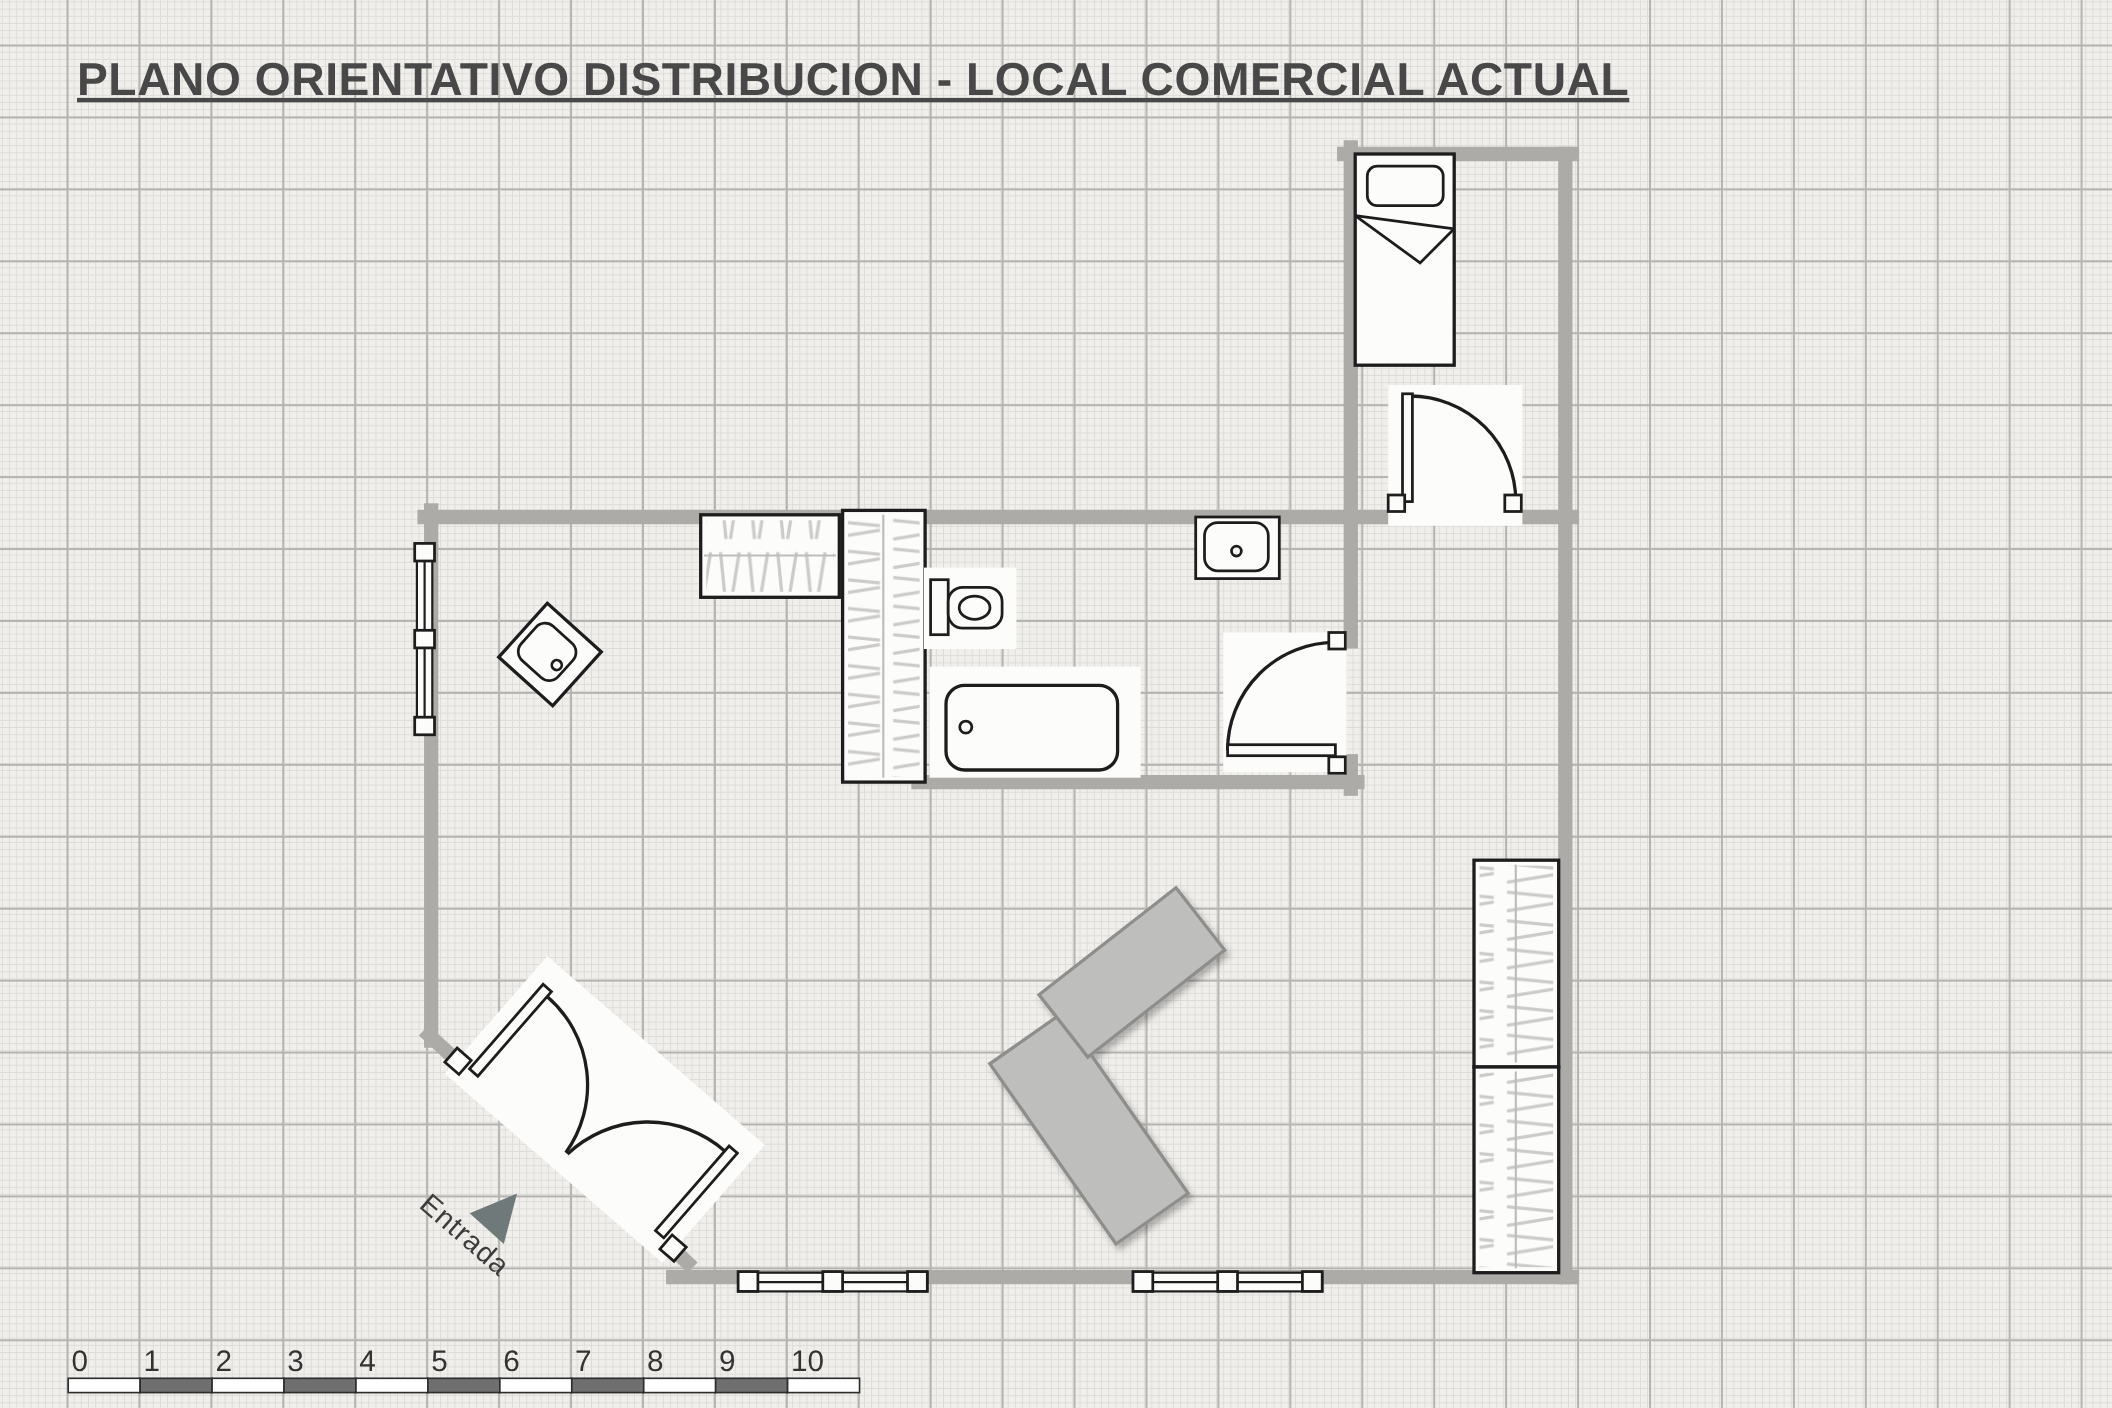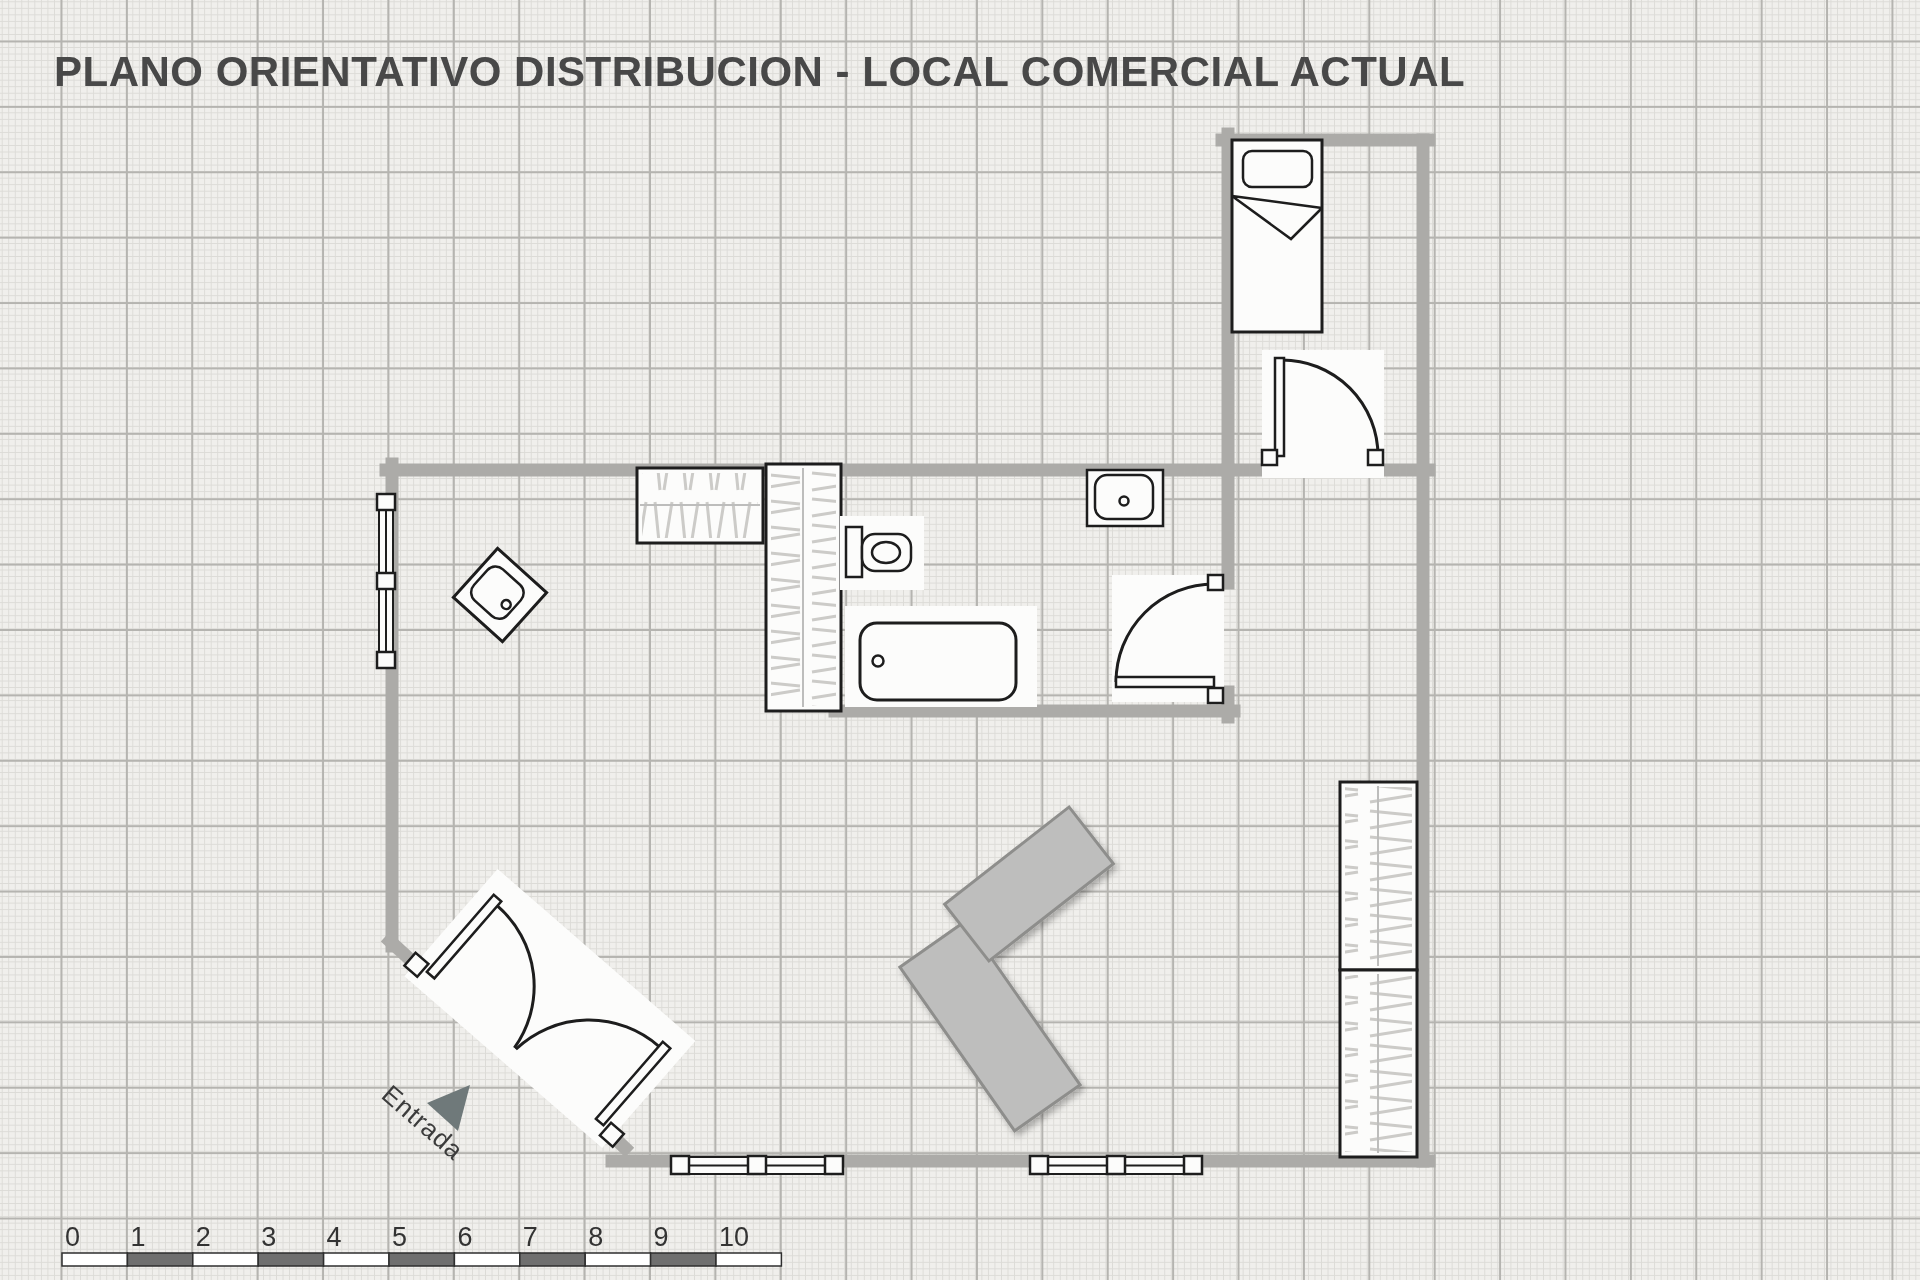--- a/index.html
+++ b/index.html
@@ -14,23 +14,24 @@
     background-image:
       linear-gradient(var(--grid-major) 1.6px, transparent 1.6px),
       linear-gradient(90deg, var(--grid-major) 1.6px, transparent 1.6px),
       linear-gradient(var(--grid-minor) 1px, transparent 1px),
       linear-gradient(90deg, var(--grid-minor) 1px, transparent 1px);
     background-size:65.4px 65.4px,65.4px 65.4px,6.54px 6.54px,6.54px 6.54px;
     background-position:60.5px 40.5px,60.5px 40.5px,60.5px 40.5px,60.5px 40.5px;
     font-family:"Liberation Sans",sans-serif;
   }
   .title{
-    position:absolute;left:54px;top:48px;
+    position:absolute;left:70px;top:48px;
     font-size:42px;font-weight:bold;letter-spacing:.5px;color:var(--title-text);
     white-space:nowrap;
+    text-decoration:underline;
   }
   svg{position:absolute;left:0;top:0}
   .wall{stroke:var(--wall);stroke-width:13;fill:none;stroke-linecap:square}
   .whitebox{fill:#fcfcfb;stroke:none}
   .blk{fill:#fcfcfb;stroke:var(--outline)}
   .ln{fill:none;stroke:var(--outline)}
   .w3{stroke-width:3}.w25{stroke-width:2.5}.w2{stroke-width:2}
   .rail{stroke:#bdbdbc;stroke-width:2}
   .counter{fill:var(--counter-fill);stroke:var(--counter-border);stroke-width:3}
   .tri{fill:var(--triangle);stroke:none}

